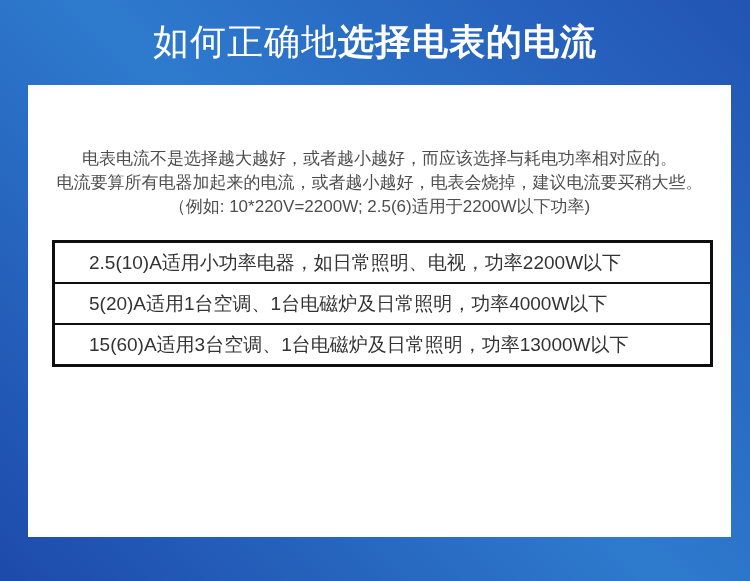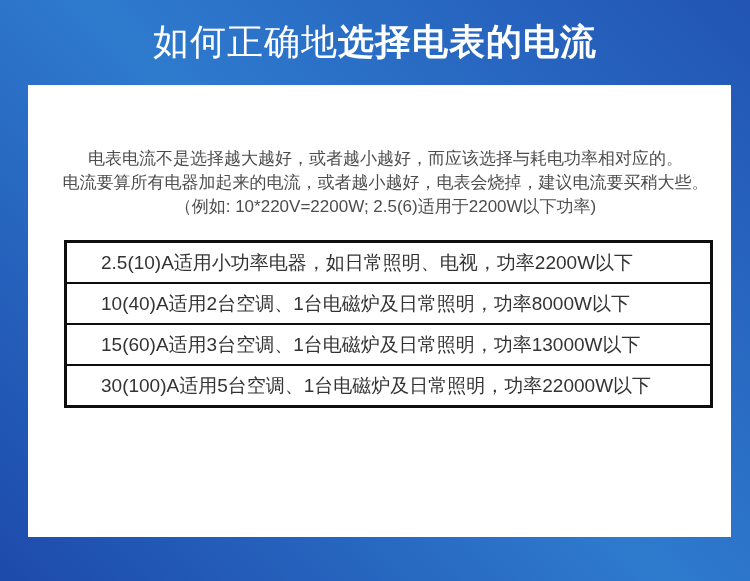--- a/index.html
+++ b/index.html
@@ -30,21 +30,20 @@
   }
   .title .light { font-weight: 400; }
   .title .bold  { font-weight: 700; }
   .card {
     position: absolute;
     left: 28px;
     right: 19px;
     top: 85px;
     bottom: 44px;
     background: #ffffff;
-    padding-left: 12px;
   }
   .intro {
     padding-top: 62px;
     text-align: center;
     color: #4d4d4d;
     font-size: 17px;
     line-height: 24px;
   }
   .meter-table {
     margin: 21px 18px 3px 24px;
@@ -77,20 +76,19 @@
   <div class="card">
 
     <div class="intro">
       <div>电表电流不是选择越大越好，或者越小越好，而应该选择与耗电功率相对应的。</div>
       <div>电流要算所有电器加起来的电流，或者越小越好，电表会烧掉，建议电流要买稍大些。</div>
       <div>（例如: 10*220V=2200W; 2.5(6)适用于2200W以下功率)</div>
     </div>
 
     <div class="meter-table">
       <div class="meter-row">2.5(10)A适用小功率电器，如日常照明、电视，功率2200W以下</div>
-      <div class="meter-row">10(40)A适用2台空调、1台电磁炉及日常照明，功率8000W以下</div>
+      <div class="meter-row">5(20)A适用1台空调、1台电磁炉及日常照明，功率4000W以下</div>
       <div class="meter-row">15(60)A适用3台空调、1台电磁炉及日常照明，功率13000W以下</div>
-      <div class="meter-row">30(100)A适用5台空调、1台电磁炉及日常照明，功率22000W以下</div>
     </div>
 
   </div>
 
 </div>
 
 </body></html>

